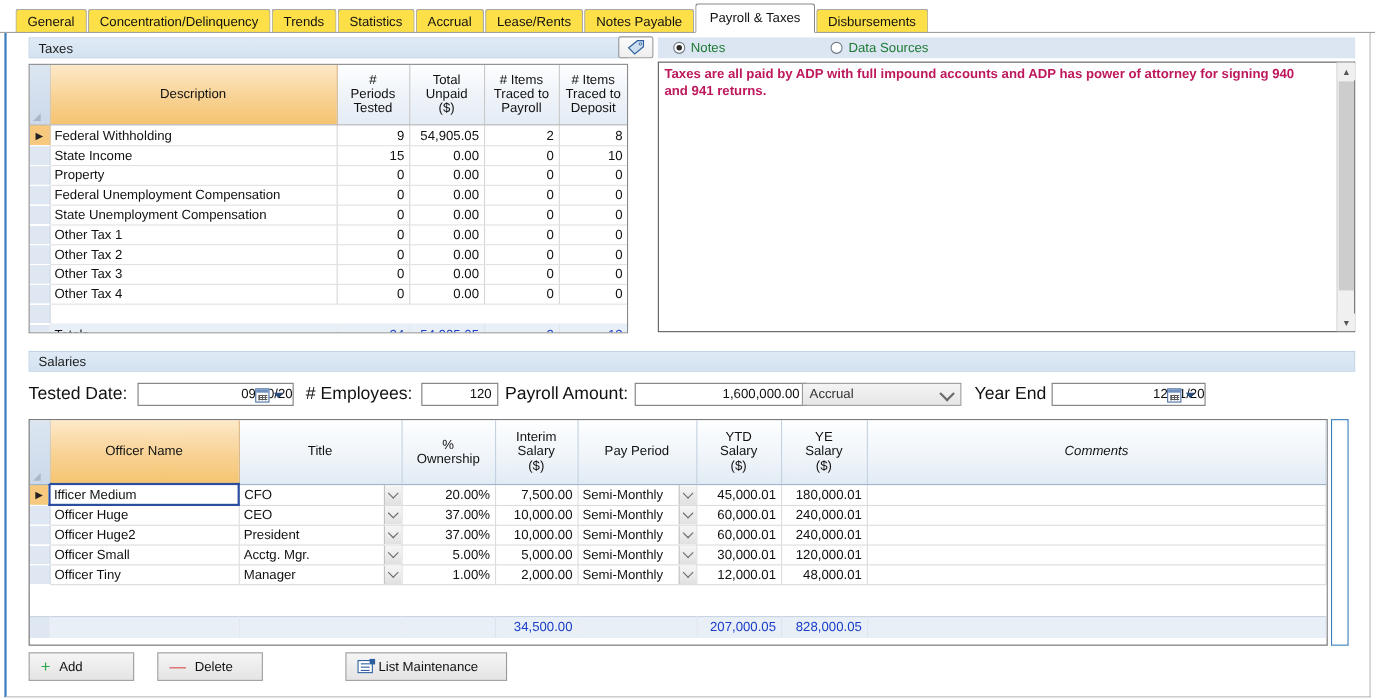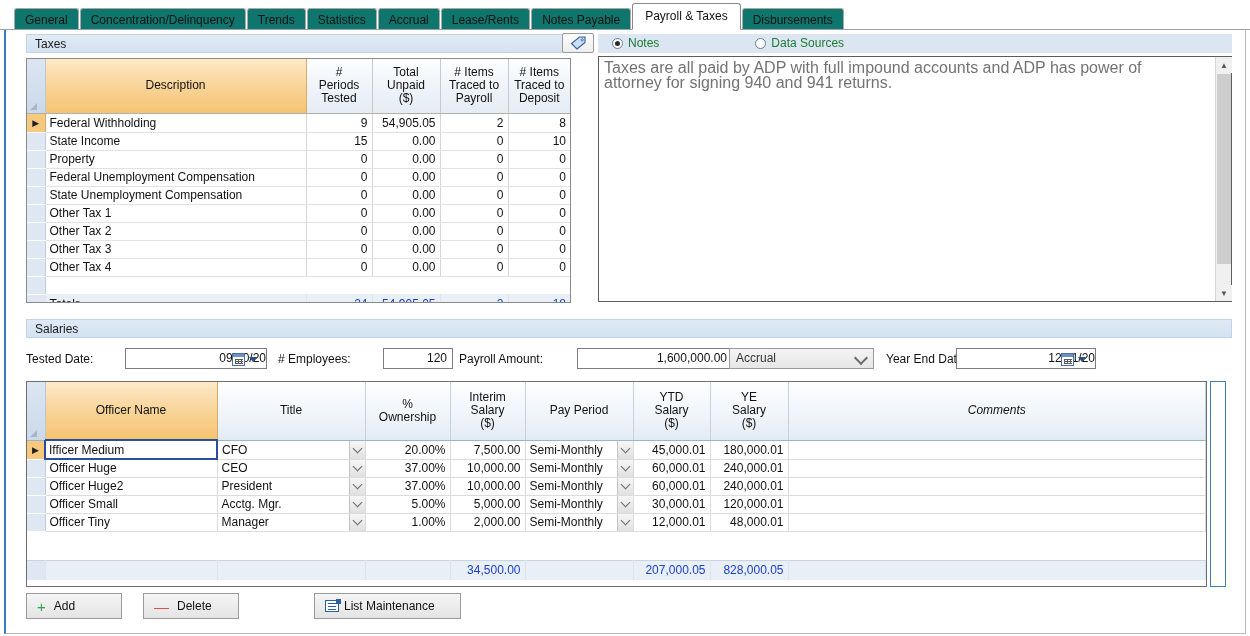--- a/index.html
+++ b/index.html
@@ -10,21 +10,21 @@
     font-size:12px;color:#1a1a1a;
     -webkit-font-smoothing:antialiased;
   }
   #app{position:relative;width:1250px;height:636px;box-sizing:border-box;}
 
   
   .tabstrip{position:absolute;left:0;top:0;width:1250px;height:30px;background:#ffffff;}
   .tabstrip .tabs{position:absolute;left:14px;top:4px;display:flex;align-items:flex-end;height:26px;}
   .tab{
     height:22px;line-height:22px;padding:0 10px;margin-right:1px;
-    background:#0f766e;border:1px solid #a9a9a9;border-bottom:none;
+    background:#fde047;border:1px solid #a9a9a9;border-bottom:none;
     border-radius:3px 3px 0 0;font-size:12px;color:#111;white-space:nowrap;
     box-sizing:border-box;
   }
   .tab.active{
     height:27px;line-height:25px;background:#ffffff;border-color:#8a8a8a;
     border-bottom:1px solid #ffffff;position:relative;z-index:3;font-weight:normal;
     padding:0 12px;
   }
   .tabline{position:absolute;left:0;top:29px;width:1250px;height:1px;background:#a0a0a0;}
 
@@ -106,35 +106,35 @@
   }
   .radio.on .dot::after{
     content:"";position:absolute;left:2px;top:2px;width:5px;height:5px;border-radius:50%;background:#2a2a2a;
   }
   .radio .rl{color:#1d7a33;font-size:12px;}
   .notesbox{
     position:absolute;left:596px;top:58px;width:634px;height:246px;
     border:1px solid #5c5c5c;background:#fff;box-sizing:border-box;
   }
   .notestext{
-    position:absolute;left:5px;top:3px;width:596px;font-size:16px;line-height:15px;color:#737373;
+    position:absolute;left:5px;top:3px;width:596px;font-size:12px;line-height:15px;color:#be185d;font-weight:bold;
   }
   .vscroll{
     position:absolute;right:0;top:0;width:16px;height:100%;
     background:#f0f0f0;border-left:1px solid #d4d4d4;box-sizing:border-box;
   }
   .vscroll .arrow{
     width:16px;height:16px;display:flex;align-items:center;justify-content:center;
     font-size:8px;color:#555;background:#f0f0f0;
   }
   .vscroll .thumb{
     position:absolute;left:1px;top:17px;width:14px;height:190px;background:#cdcdcd;
   }
   .fieldrow{position:absolute;left:24px;top:350px;width:1200px;height:22px;}
-  .flabel{position:absolute;font-size:12px;color:#111;line-height:22px;}
+  .flabel{position:absolute;font-size:16px;color:#111;line-height:22px;}
   .inputbox{
     position:absolute;height:21px;border:1px solid #7c7c7c;background:#fff;
     box-sizing:border-box;font-size:12px;color:#111;line-height:19px;
   }
   .inputbox.r{text-align:right;padding-right:5px;}
   .inputbox.l{text-align:right;padding-left:4px;}
   .datebtn{
     position:absolute;right:2px;top:2px;width:32px;height:16px;display:flex;align-items:center;
   }
   .calicon{

